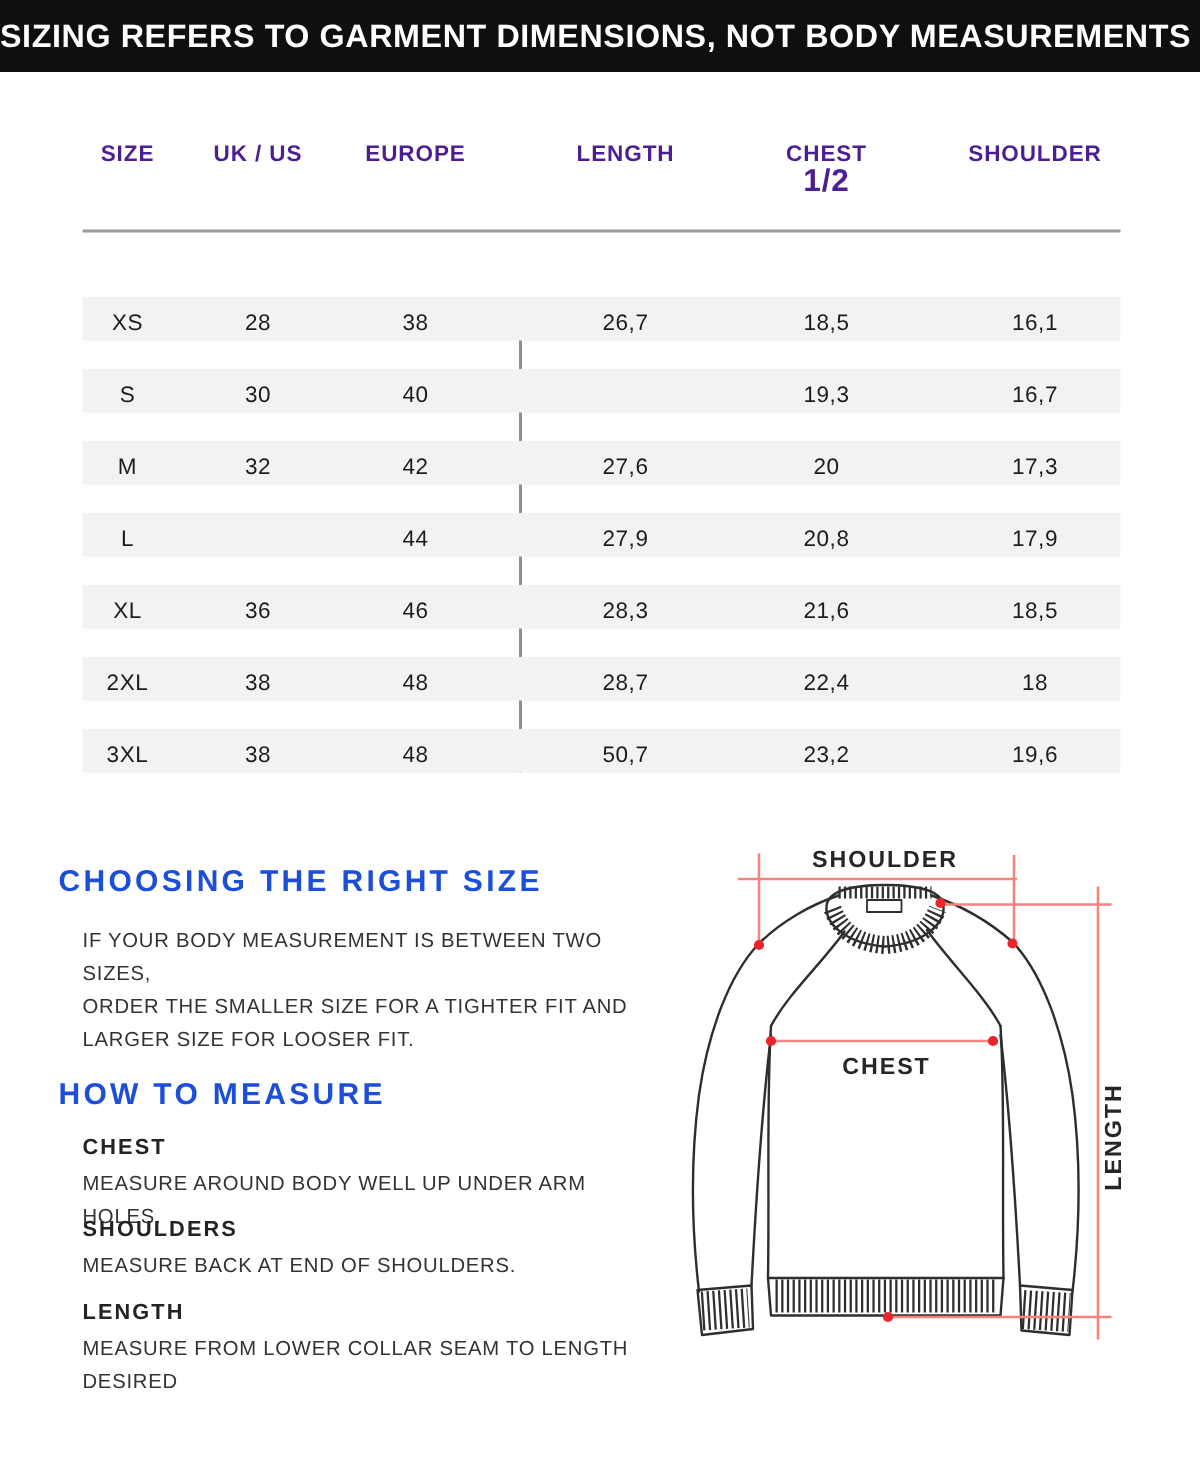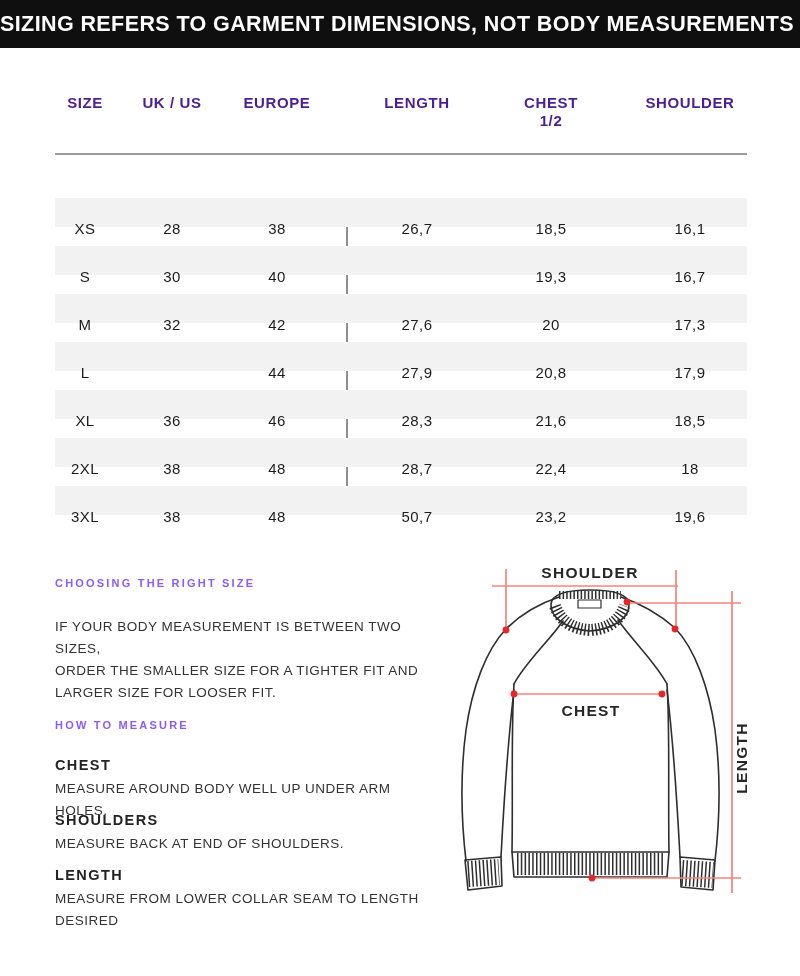--- a/index.html
+++ b/index.html
@@ -8,31 +8,31 @@
 
   
   .banner{position:absolute;left:0;top:0;width:800px;height:48px;background:#0f0f0f;
           display:flex;align-items:center;}
   .banner span{color:#ffffff;font-weight:bold;font-size:21.5px;letter-spacing:.4px;white-space:nowrap;}
 
   
   .thead{position:absolute;left:55px;top:94px;width:692px;height:40px;}
   .hcell{position:absolute;width:140px;text-align:center;font-weight:bold;font-size:15px;
          letter-spacing:.6px;color:#4c1d95;line-height:18px;}
-  .hsub{display:block;font-weight:bold;font-size:15px;line-height:17px;}
+  .hsub{display:block;font-weight:bold;font-size:21px;line-height:17px;}
   .rule{position:absolute;left:55px;top:153px;width:692px;height:2px;background:#9c9c9c;}
   .vdivider{position:absolute;left:346px;top:198px;width:2px;height:317px;background:#8f8f8f;}
 
   .trow{position:absolute;left:55px;width:692px;height:29px;background:#f2f2f2;}
-  .tcell{position:absolute;top:16px;width:140px;height:29px;line-height:29px;text-align:center;
+  .tcell{position:absolute;top:3px;width:140px;height:29px;line-height:29px;text-align:center;
          font-size:15px;letter-spacing:.4px;color:#1c1c1c;}
   .c0{left:-40px}.c1{left:47px}.c2{left:152px}.c3{left:292px}.c4{left:426px}.c5{left:565px}
 
   
-  .sec-title{position:absolute;left:55px;font-weight:bold;font-size:11px;letter-spacing:2.2px;color:#8b5cf6;white-space:nowrap;}
+  .sec-title{position:absolute;left:39px;font-weight:bold;font-size:20px;letter-spacing:2.2px;color:#1d4ed8;white-space:nowrap;}
   .sec-body{position:absolute;left:55px;width:392px;font-size:13.5px;letter-spacing:.5px;
             line-height:22px;color:#333;white-space:pre-line;}
   .m-label{position:absolute;left:55px;font-weight:bold;font-size:14.5px;letter-spacing:1.4px;color:#232323;white-space:nowrap;}
 
   
   .diagram{position:absolute;left:0;top:0;width:800px;height:976px;}
   .svg-label{font-family:"Liberation Sans",sans-serif;font-weight:bold;font-size:15.5px;fill:#262626;letter-spacing:1.3px;}
 </style>
 </head>
 <body>

